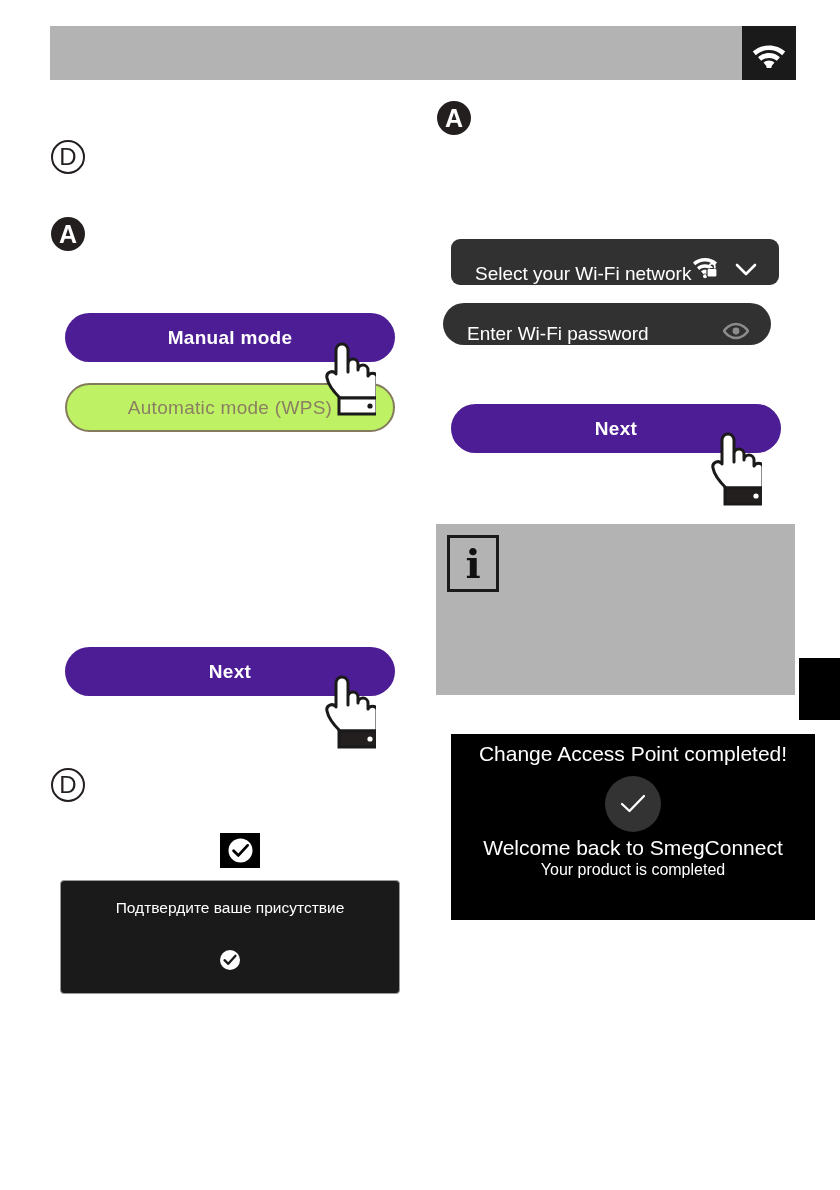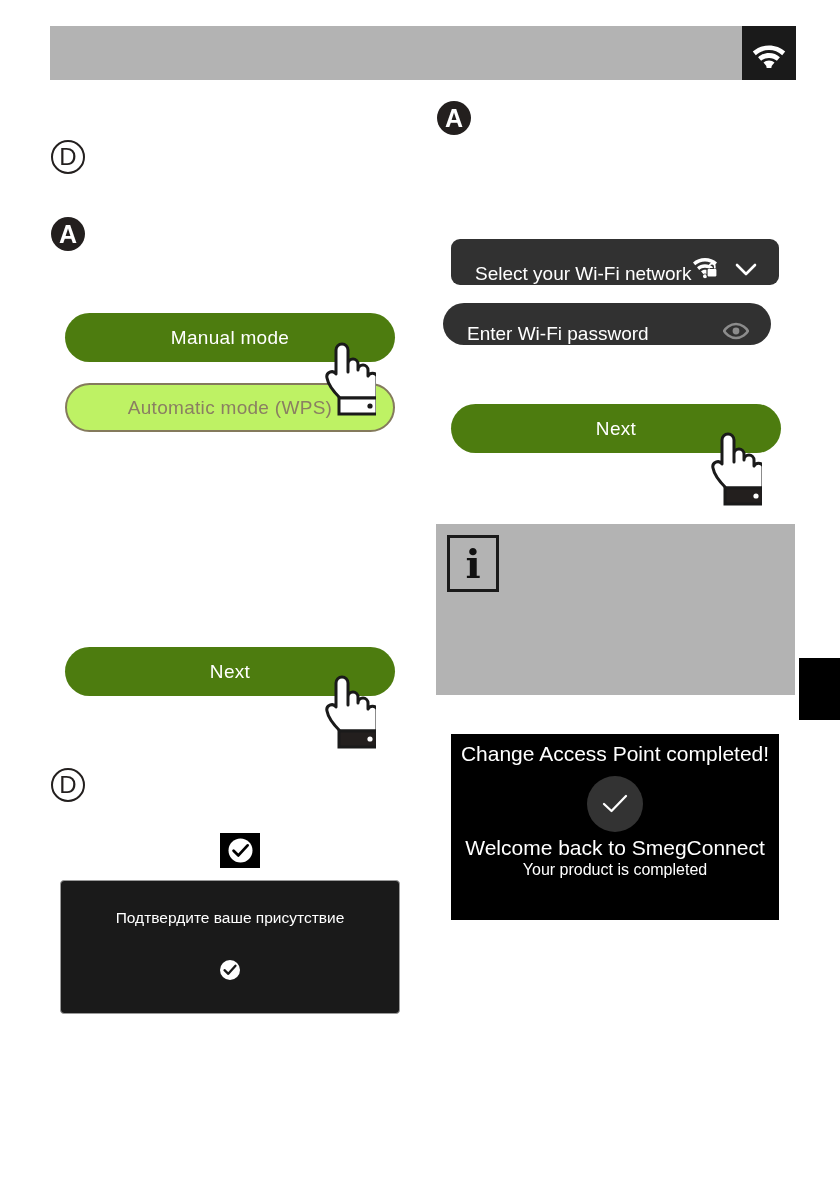--- a/index.html
+++ b/index.html
@@ -60,22 +60,23 @@
 
   
   .pill {
     border-radius: 30px;
     display: flex; align-items: center; justify-content: center;
     box-sizing: border-box;
     font-size: 19px;
     letter-spacing: 0.3px;
   }
   .pill-tan {
-    background: #4d7c0f;
-    color: #ffffff;
+    background: #4c1d95;
+    color: #ffffff;
+    font-weight: bold;
   }
   .pill-dark {
     background: #bef264;
     color: #8a7f62;
     border: 2.5px solid #847a5c;
   }
 
   #btn-manual-mode     { left: 65px;  top: 313px; width: 330px; height: 49px; }
   #btn-automatic-wps   { left: 65px;  top: 383px; width: 330px; height: 49px; }
   #btn-next-left       { left: 65px;  top: 647px; width: 330px; height: 49px; }
@@ -124,21 +125,21 @@
   
   #page-edge-tab {
     left: 799px; top: 658px;
     width: 41px; height: 62px;
     background: #000000;
   }
 
   
   #dialog-success {
     left: 451px; top: 734px;
-    width: 328px; height: 186px;
+    width: 364px; height: 186px;
     background: #000000;
     color: #ffffff;
     display: flex; flex-direction: column; align-items: center;
     box-sizing: border-box;
     padding-top: 8px;
   }
   #success-title {
     font-size: 21px;
     margin-bottom: 10px;
   }
@@ -159,21 +160,21 @@
 
   
   #presence-check-badge {
     left: 220px; top: 833px;
     width: 40px; height: 35px;
     background: #000000;
     display: flex; align-items: center; justify-content: center;
   }
   #dialog-presence {
     left: 60px; top: 880px;
-    width: 340px; height: 134px;
+    width: 340px; height: 114px;
     background: #1a1a1a;
     border: 1.5px solid #9a9a9a;
     border-radius: 4px;
     box-sizing: border-box;
     display: flex; flex-direction: column;
     align-items: center; justify-content: center;
     color: #ffffff;
   }
   #presence-text {
     font-size: 15.5px;

